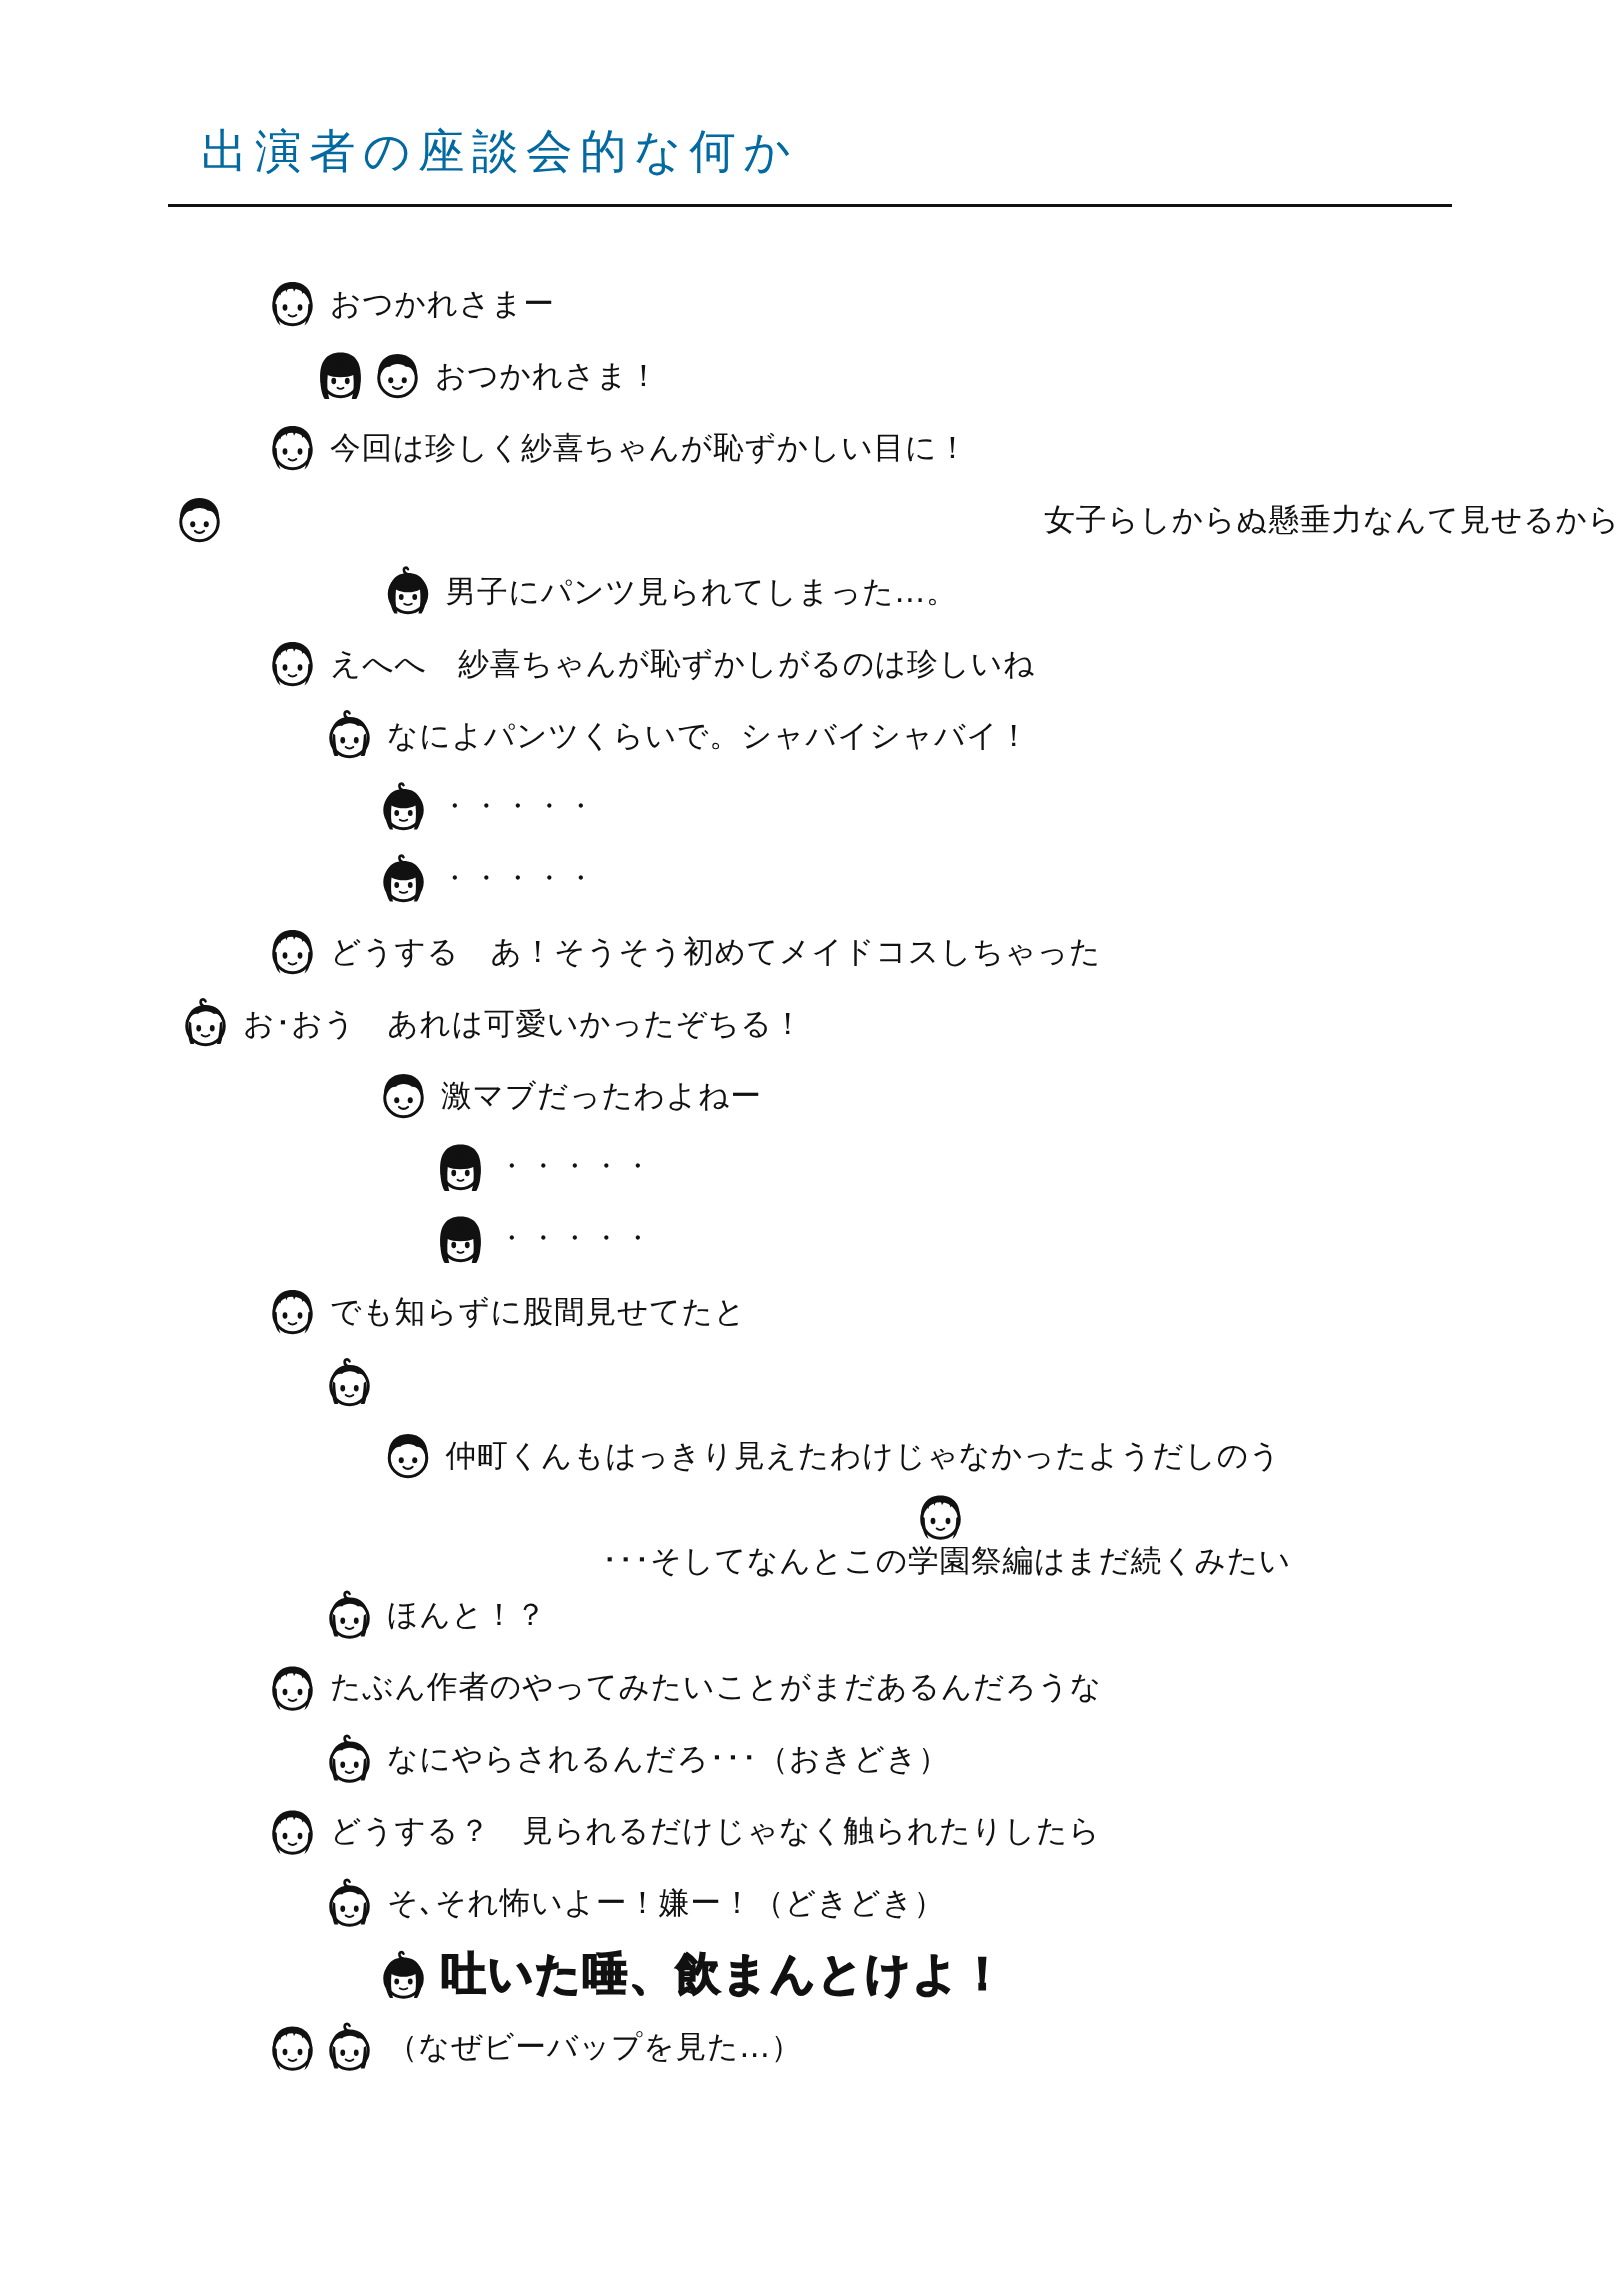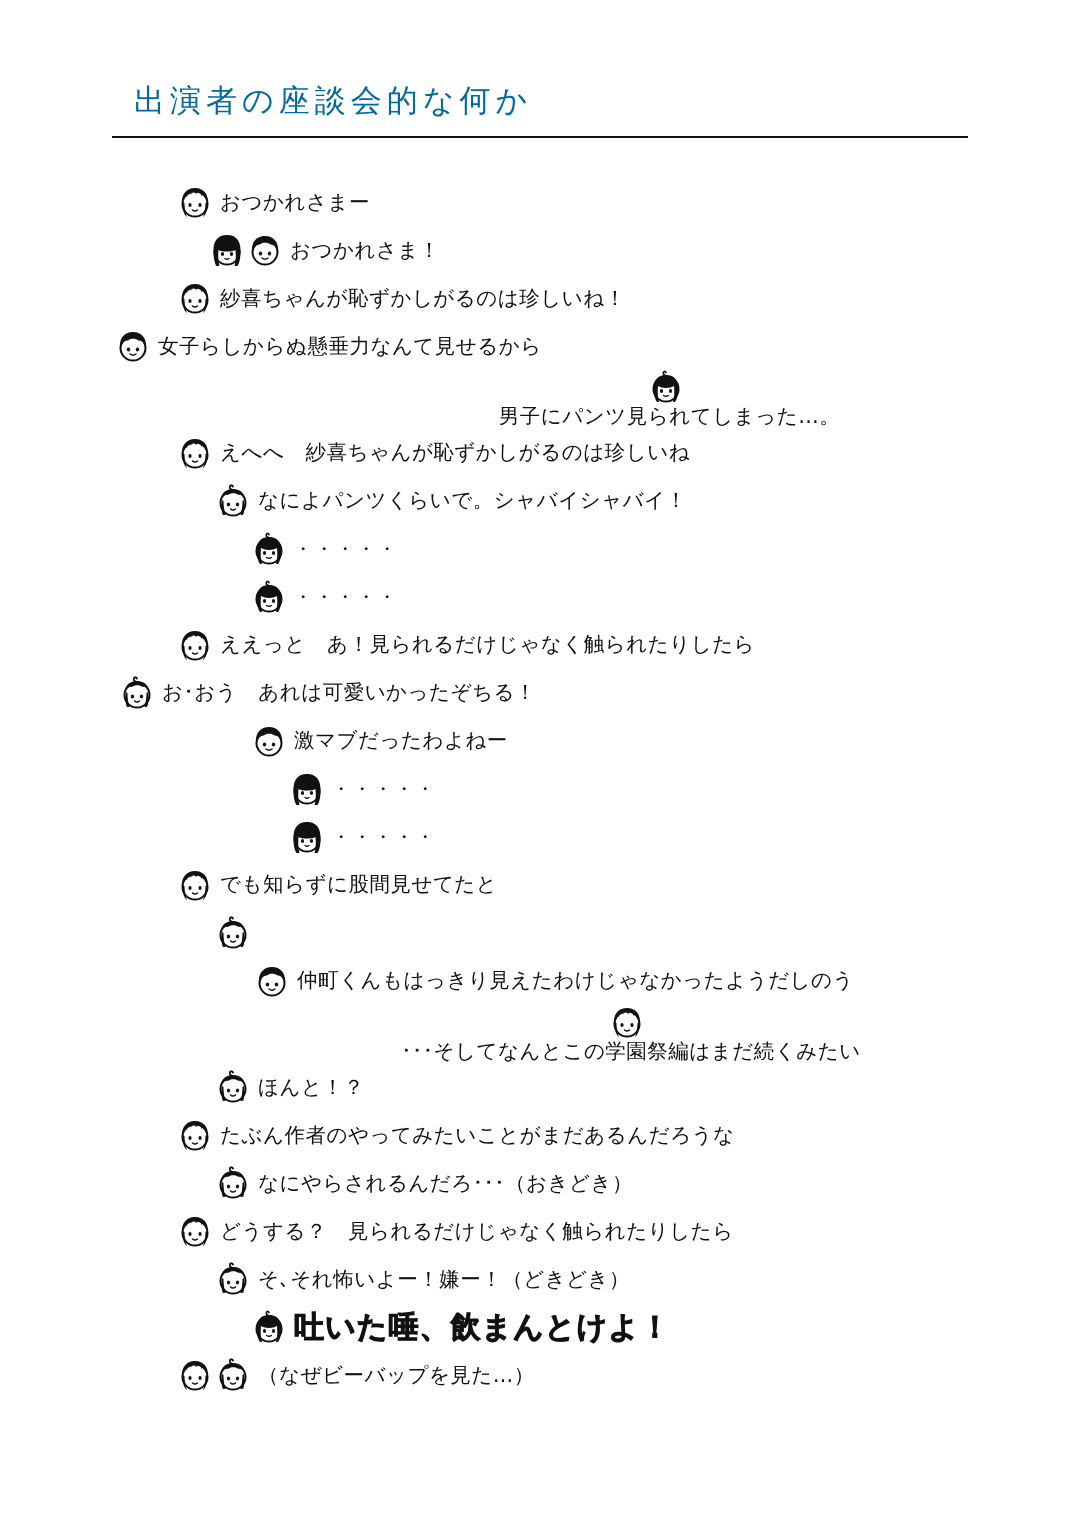--- a/index.html
+++ b/index.html
@@ -142,37 +142,37 @@
               <circle cx="17" cy="19" r="12.5" fill="#ffffff" stroke="#111" stroke-width="2"></circle>
               <path d="M17 3 C8 3 3 10 4 19 C4.5 13 7 9 9 12 C9.5 7 12 6 13 10 C14 5.5 17 5 18 9.5 C20 5 23 6 23.5 11 C25.5 8 28.5 11 29.5 18 C31 10 26 3 17 3 Z" fill="#111"></path>
             <path d="M5 17 C4 24 6 30 9 32 C7 27 6.5 21 6.5 18 Z" fill="#111"></path>
             <path d="M29 17 C30 24 28 30 25 32 C27 27 27.5 21 27.5 18 Z" fill="#111"></path>
               <ellipse cx="12" cy="20" rx="1.6" ry="2.1" fill="#111"></ellipse>
               <ellipse cx="22" cy="20" rx="1.6" ry="2.1" fill="#111"></ellipse>
               <path d="M14.5 25 Q17 27 19.5 25" stroke="#111" stroke-width="1.4" fill="none" stroke-linecap="round"></path>
             </svg>
           </span>
         </div>
-        <span class="text">紗喜ちゃんが恥ずかしがるのは珍しいね！</span>
-      </div>
-      <div class="line" style="padding-left: 116px;">
+        <span class="text">今回は珍しく紗喜ちゃんが恥ずかしい目に！</span>
+      </div>
+      <div class="line" style="padding-left: 116px; justify-content: space-between;">
         <div class="faces">
           <span class="face">
             <svg viewBox="0 0 34 34" width="34" height="34" xmlns="http://www.w3.org/2000/svg">
               <circle cx="17" cy="19" r="12.5" fill="#ffffff" stroke="#111" stroke-width="2"></circle>
               <path d="M17 3 C8.5 3 4 9 4 16 C4 18 4.5 19 5 19.5 C6 14 9 11 12 11.5 C14 9 20 9 22.5 11.5 C25.5 11 28.5 14 29 19.5 C29.5 19 30 18 30 16 C30 9 25.5 3 17 3 Z" fill="#111"></path>
               <ellipse cx="12.5" cy="20.5" rx="1.7" ry="2" fill="#111"></ellipse>
               <ellipse cx="21.5" cy="20.5" rx="1.7" ry="2" fill="#111"></ellipse>
               <path d="M14 25 Q17 27.5 20 25" stroke="#111" stroke-width="1.5" fill="none" stroke-linecap="round"></path>
             </svg>
           </span>
         </div>
         <span class="text">女子らしからぬ懸垂力なんて見せるから</span>
       </div>
-      <div class="line" style="padding-left: 255px; flex-direction: column;">
+      <div class="line" style="padding-left: 255px;">
         <div class="faces">
           <span class="face">
             <svg viewBox="0 0 34 34" width="34" height="34" xmlns="http://www.w3.org/2000/svg">
               <circle cx="17" cy="19" r="12.5" fill="#ffffff" stroke="#111" stroke-width="2"></circle>
               <path d="M17 2.5 C16.2 0.8 14 1.2 14.3 3.3 C14.5 4.7 15.8 5.5 16.8 5.8" stroke="#111" stroke-width="1.7" fill="none" stroke-linecap="round"></path>
             <path d="M17 5 C8.5 5 4 11 4.5 20 C5 26 6.5 30 8 32 L10 32 C8.5 27 8.5 21 9 16 C13 18.5 21 18.5 25 16 C25.5 21 25.5 27 24 32 L26 32 C27.5 30 29 26 29.5 20 C30 11 25.5 5 17 5 Z" fill="#111"></path>
               <ellipse cx="12.5" cy="21" rx="1.6" ry="2" fill="#111"></ellipse>
               <ellipse cx="21.5" cy="21" rx="1.6" ry="2" fill="#111"></ellipse>
               <path d="M14.5 25.5 Q17 27 19.5 25.5" stroke="#111" stroke-width="1.3" fill="none" stroke-linecap="round"></path>
             </svg>
@@ -250,21 +250,21 @@
               <circle cx="17" cy="19" r="12.5" fill="#ffffff" stroke="#111" stroke-width="2"></circle>
               <path d="M17 3 C8 3 3 10 4 19 C4.5 13 7 9 9 12 C9.5 7 12 6 13 10 C14 5.5 17 5 18 9.5 C20 5 23 6 23.5 11 C25.5 8 28.5 11 29.5 18 C31 10 26 3 17 3 Z" fill="#111"></path>
             <path d="M5 17 C4 24 6 30 9 32 C7 27 6.5 21 6.5 18 Z" fill="#111"></path>
             <path d="M29 17 C30 24 28 30 25 32 C27 27 27.5 21 27.5 18 Z" fill="#111"></path>
               <ellipse cx="12" cy="20" rx="1.6" ry="2.1" fill="#111"></ellipse>
               <ellipse cx="22" cy="20" rx="1.6" ry="2.1" fill="#111"></ellipse>
               <path d="M14.5 25 Q17 27 19.5 25" stroke="#111" stroke-width="1.4" fill="none" stroke-linecap="round"></path>
             </svg>
           </span>
         </div>
-        <span class="text">ええっと　あ！見られるだけじゃなく触られたりしたら</span>
+        <span class="text">どうする　あ！そうそう初めてメイドコスしちゃった</span>
       </div>
       <div class="line" style="padding-left: 120px;">
         <div class="faces">
           <span class="face">
             <svg viewBox="0 0 34 34" width="34" height="34" xmlns="http://www.w3.org/2000/svg">
               <circle cx="17" cy="19" r="12.5" fill="#ffffff" stroke="#111" stroke-width="2"></circle>
               <path d="M17 2.5 C16 0.5 13.5 1 13.8 3.5 C14 5 15.5 5.8 16.6 6" stroke="#111" stroke-width="1.8" fill="none" stroke-linecap="round"></path>
             <path d="M17 5 C9 5 4.5 10 5 18 C6 13 9 10 12 11 C14.5 8.5 20 8.5 22.5 11 C25.5 10 28 13 29 18 C29.5 10 25 5 17 5 Z" fill="#111"></path>
             <path d="M6 16 C5 22 5.5 28 7 31 L9.5 31 C8 26 7.5 20 7.5 17 Z" fill="#111"></path>
             <path d="M28 16 C29 22 28.5 28 27 31 L24.5 31 C26 26 26.5 20 26.5 17 Z" fill="#111"></path>

